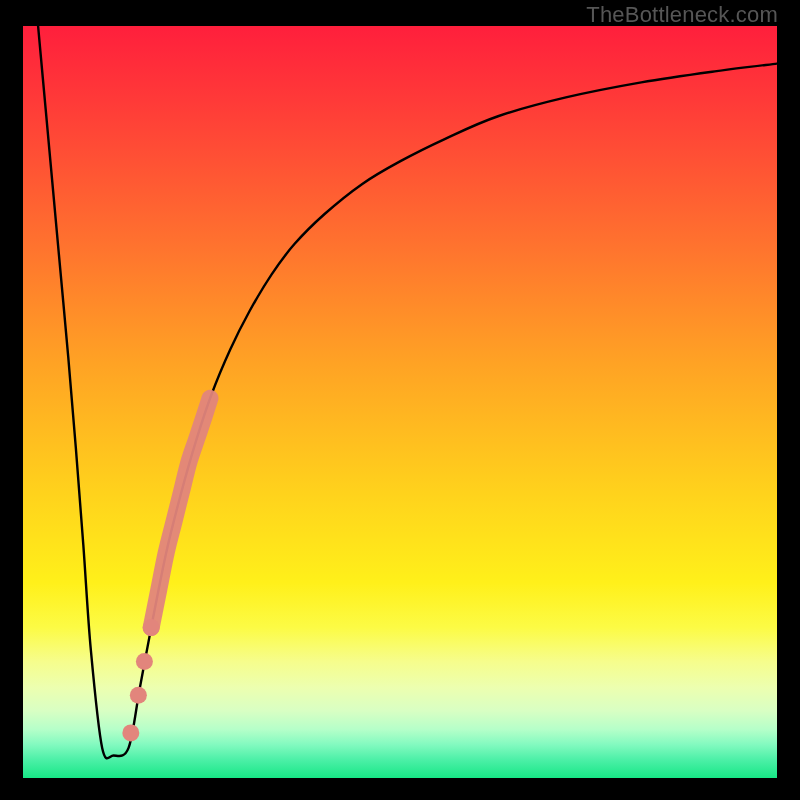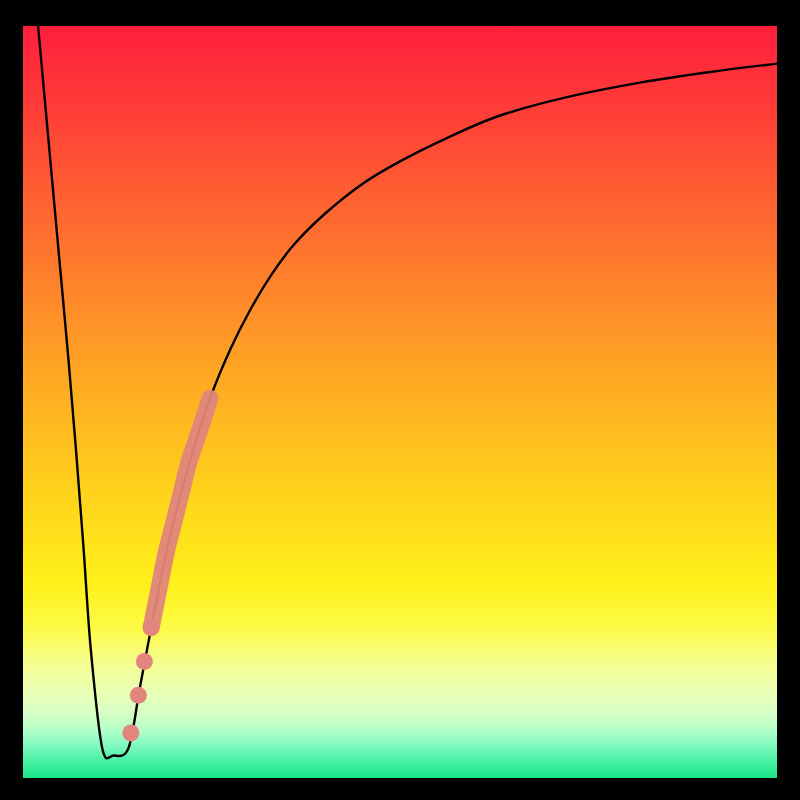--- a/index.html
+++ b/index.html
@@ -79,13 +79,14 @@
           <path d="M 128.18,601.6 C 129.43666666666667,595.3333333333334 133.20666666666668,576.5333333333333 135.72,564 C 138.23333333333332,551.4666666666667 140.74666666666667,537.68 143.26,526.4 C 145.7733333333333,515.12 148.2866666666667,506.34666666666664 150.8,496.32 C 153.31333333333333,486.29333333333335 155.82666666666668,476.26666666666665 158.34,466.24 C 160.85333333333332,456.21333333333337 163.36666666666667,444.9333333333334 165.88,436.16 C 168.39333333333332,427.38666666666666 170.9066666666667,421.11999999999995 173.42000000000002,413.59999999999997 C 175.93333333333334,406.08 178.69799999999998,397.93333333333334 180.95999999999998,391.04 C 183.22199999999998,384.1466666666667 185.98666666666665,375.37333333333333 186.992,372.24" fill="none" stroke="#e2857c" stroke-width="17" stroke-linecap="round" stroke-linejoin="round" opacity="0.95"></path>
         </g>
       <g id="dots-group">
           <circle cx="107.82200000000002" cy="706.88" r="8.5" fill="#e2857c" stroke="#c86b64" stroke-width="0"></circle>
           <circle cx="115.362" cy="669.28" r="8.5" fill="#e2857c" stroke="#c86b64" stroke-width="0"></circle>
           <circle cx="121.394" cy="635.44" r="8.5" fill="#e2857c" stroke="#c86b64" stroke-width="0"></circle>
           <circle cx="128.18" cy="601.6" r="8.5" fill="#e2857c" stroke="#c86b64" stroke-width="0"></circle>
         </g>
     </svg>
   </div>
+  <div class="watermark">TheBottleneck.com</div>
 </div>
 
 </body></html>

